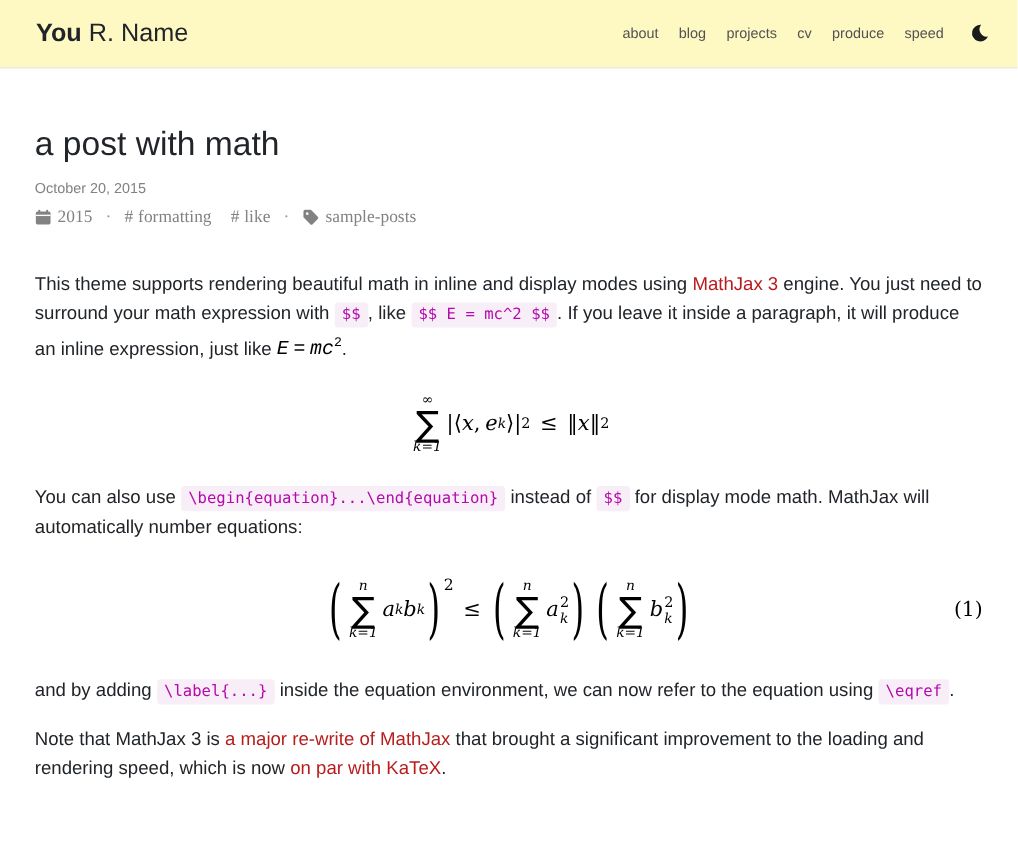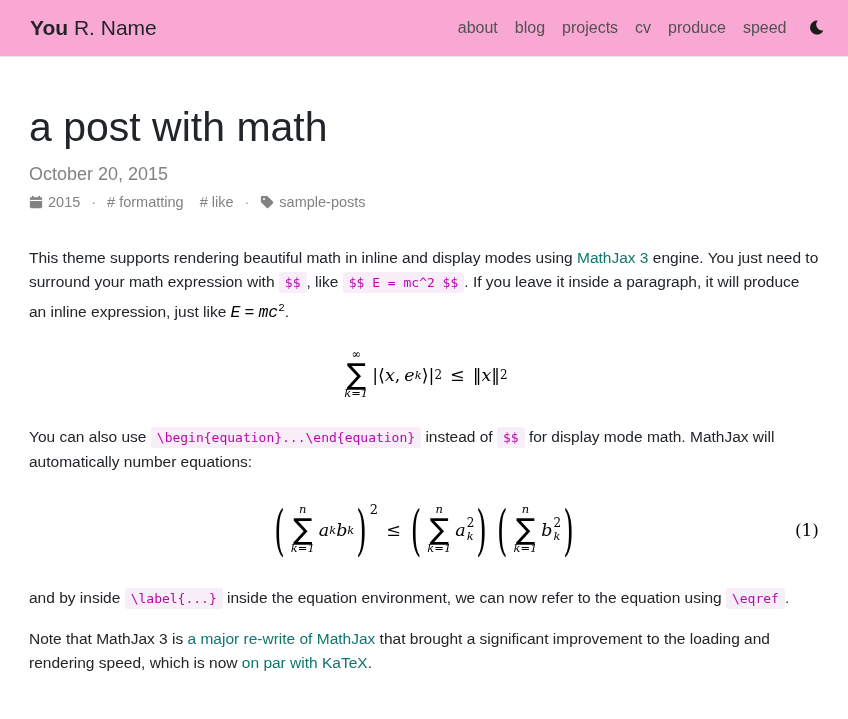--- a/index.html
+++ b/index.html
@@ -10,61 +10,61 @@
     color: #212529;
     -webkit-font-smoothing: antialiased;
   }
 
   
   .navbar {
     height: 57px;
     display: flex; align-items: center;
     padding: 0 17px 0 30px;
     border-bottom: 1px solid #e4e7ea;
-    background: #f9a8d4;
+    background: #fef9c3;
   }
   .brand { font-size: 21px; color: #212529; text-decoration: none; white-space: nowrap; }
   .brand b { font-weight: 700; }
   .nav { margin-left: auto; display: flex; align-items: center; }
   .nav a.nav-link {
     color: #525252; text-decoration: none;
-    font-size: 16px; padding: 6px 8.5px; white-space: nowrap;
+    font-size: 12px; padding: 6px 8.5px; white-space: nowrap;
   }
   .caret {
     display: inline-block; margin-left: 5px; vertical-align: 2px;
     border-top: 4.5px solid #525252;
     border-left: 4.5px solid transparent;
     border-right: 4.5px solid transparent;
   }
   .theme-toggle {
     background: none; border: none; cursor: pointer;
     padding: 4px 6px; margin-left: 6px; display: flex; align-items: center;
   }
 
   
   .container { width: 790px; margin: 0 auto; padding-top: 48px; }
   h1.post-title {
-    margin: 0; font-size: 41px; font-weight: 400;
+    margin: 0; font-size: 28px; font-weight: 400;
     color: #212529; letter-spacing: 0; line-height: 1.1;
   }
-  .post-date { margin-top: 14px; font-size: 18px; color: #828282; }
+  .post-date { margin-top: 14px; font-size: 12px; color: #828282; }
   .post-meta {
     margin-top: 9px; margin-bottom: 36px;
     font-size: 14.5px; color: #828282;
-    display: flex; align-items: center;
+    display: flex; align-items: center; font-family: Liberation Serif, serif;
   }
   .post-meta a { color: #828282; text-decoration: none; display: inline-flex; align-items: center; }
   .post-meta .mdot { margin: 0 11px; color: #9a9a9a; }
   .post-meta .mgap { width: 16px; display: inline-block; }
   .post-meta svg { margin-right: 5px; }
   .post-meta .hash { font-weight: 400; margin-right: 4px; }
 
   
   p.body-text { font-size: 15.5px; line-height: 24px; margin: 0 0 16px 0; color: #212529; }
-  a.text-link { color: #0f766e; text-decoration: none; }
+  a.text-link { color: #b91c1c; text-decoration: none; }
   code.inline-code {
     font-family: "DejaVu Sans Mono", "Liberation Mono", monospace;
     font-size: 13px; color: #b509ac;
     background: #f8eef7; border-radius: 3px; padding: 3px 6px;
     white-space: nowrap;
   }
 
   
   .imath { font-family: Liberation Mono, monospace; font-size: 16.5px; color: #000; white-space: nowrap; }
   .imath .mi { font-style: italic; }
@@ -225,17 +225,17 @@
           <span class="supsub">
             <span class="ss-s">2</span>
             <span class="ss-b">k</span>
           </span>
         <span class="bigp">)</span>
       </span>
     </span>
     <span class="eqtag">(1)</span>
   </div>
 
-  <p class="body-text"><span>and by inside </span><code class="inline-code">\label{...}</code><span> inside the equation environment, we can now refer to the equation using </span><code class="inline-code">\eqref</code><span>.</span></p>
+  <p class="body-text"><span>and by adding </span><code class="inline-code">\label{...}</code><span> inside the equation environment, we can now refer to the equation using </span><code class="inline-code">\eqref</code><span>.</span></p>
 
   <p class="body-text"><span>Note that MathJax 3 is </span><a href="#" class="text-link">a major re-write of MathJax</a><span> that brought a significant improvement to the loading and rendering speed, which is now </span><a href="#" class="text-link">on par with KaTeX</a><span>.</span></p>
 
 </main>
 
 </body></html>

